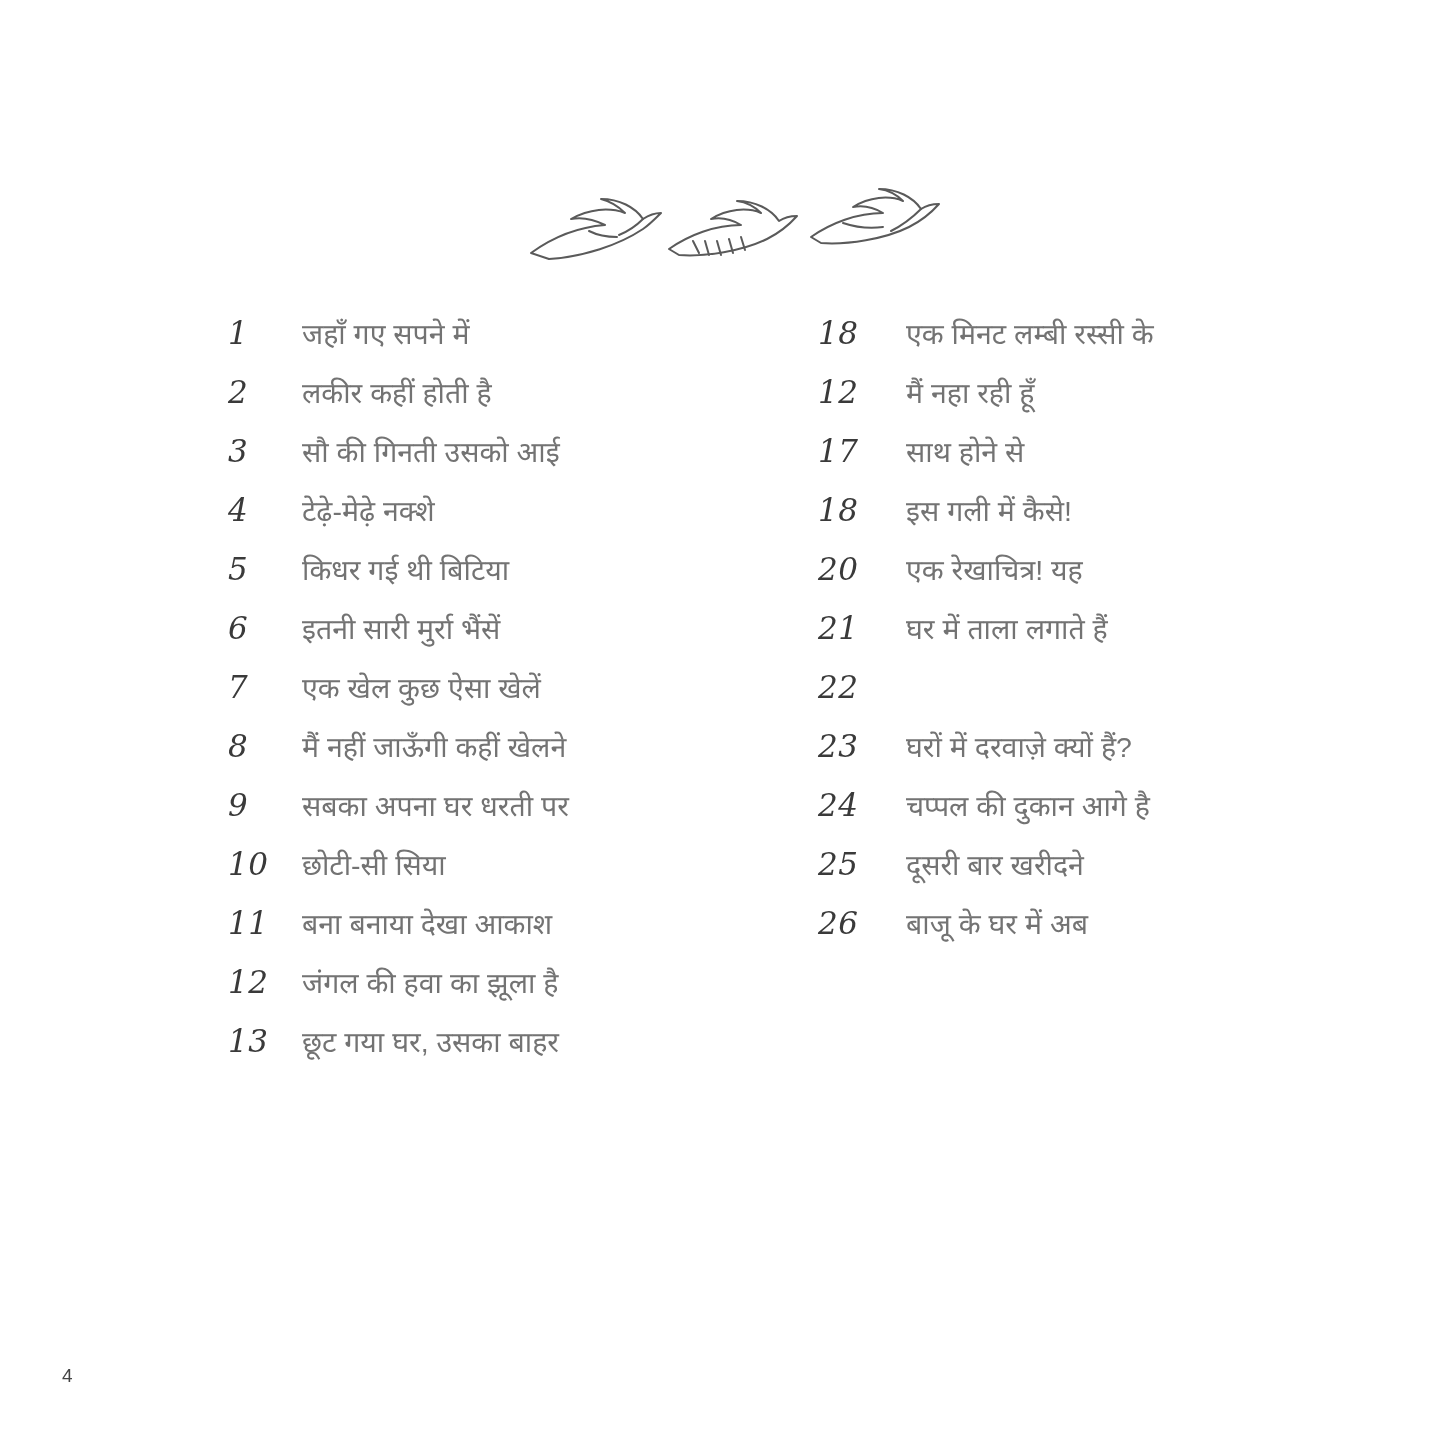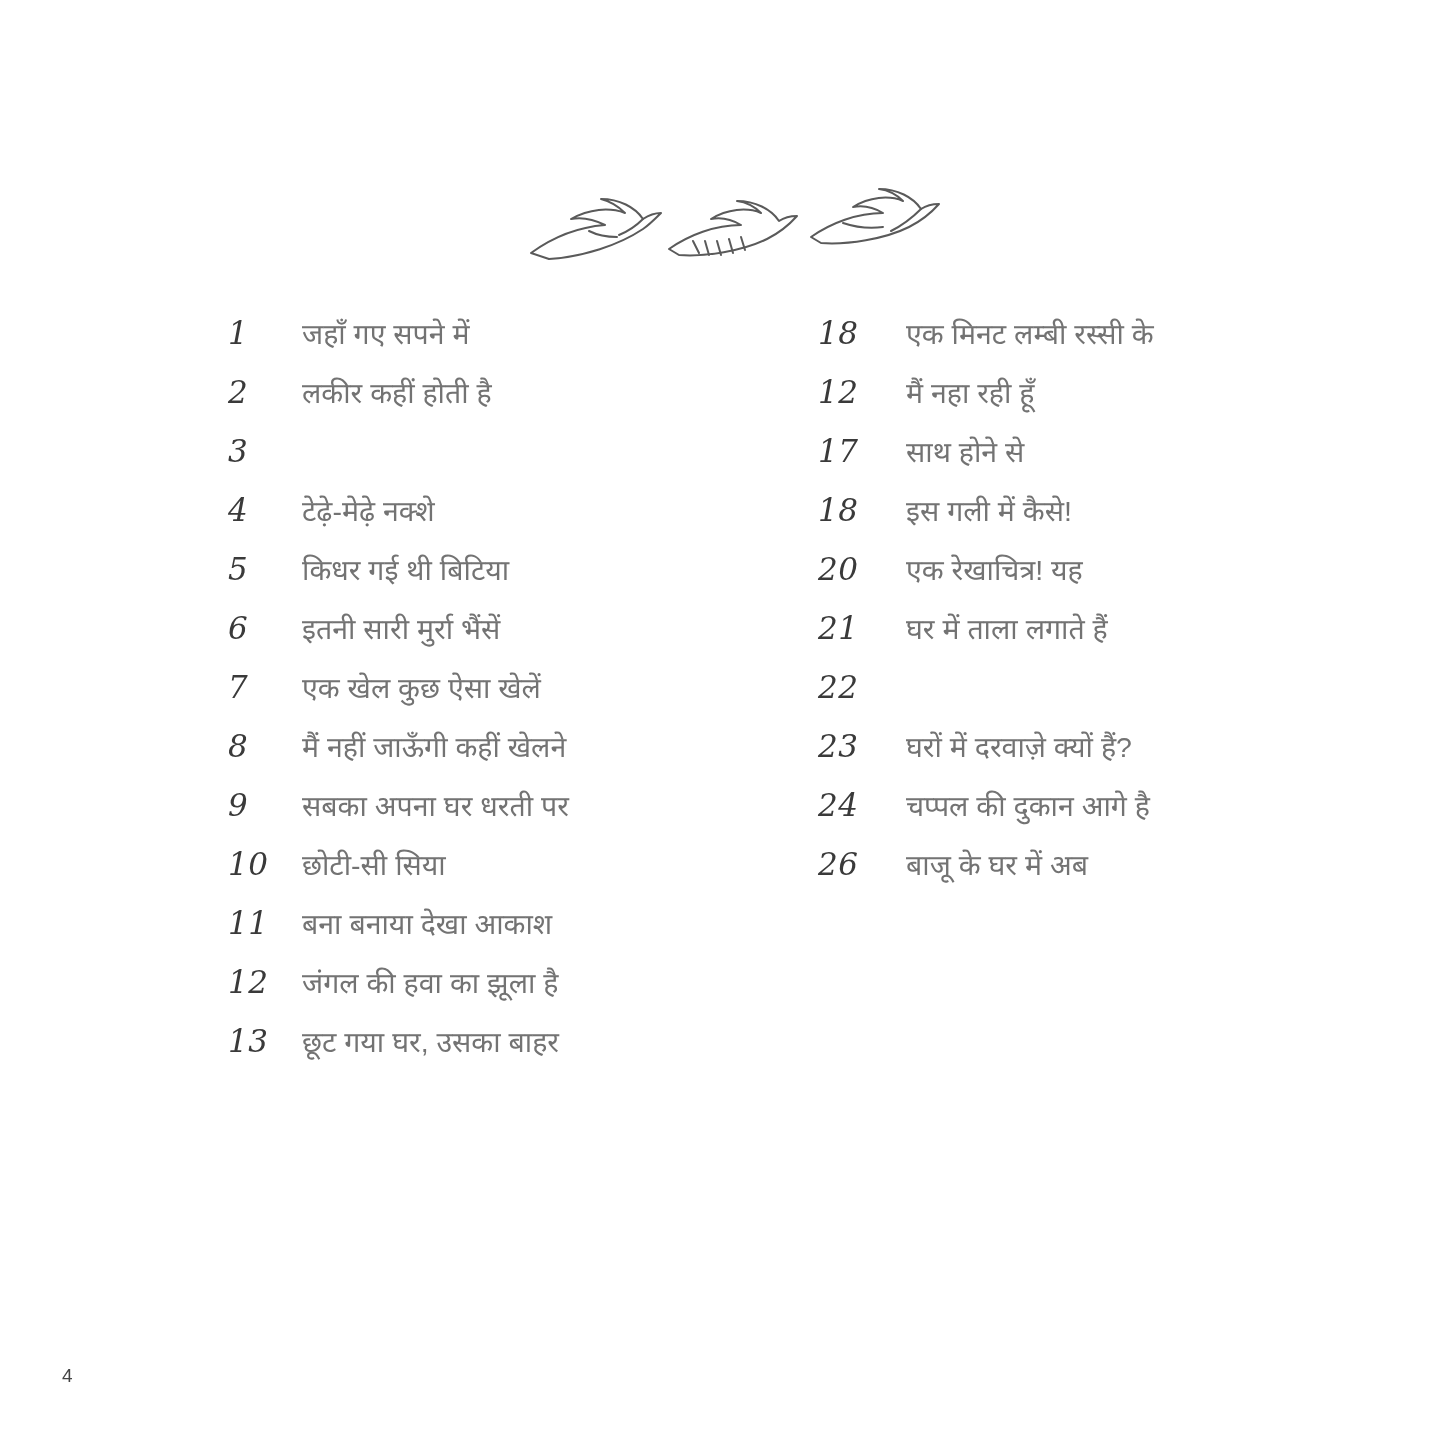--- a/index.html
+++ b/index.html
@@ -121,20 +121,21 @@
       <div class="toc-row">
         <span class="num">1</span>
         <span class="title">जहाँ गए सपने में</span>
       </div>
       <div class="toc-row">
         <span class="num">2</span>
         <span class="title">लकीर कहीं होती है</span>
       </div>
       <div class="toc-row">
         <span class="num">3</span>
+        <span class="title">सौ की गिनती उसको आई</span>
       </div>
       <div class="toc-row">
         <span class="num">4</span>
         <span class="title">टेढ़े-मेढ़े नक्शे</span>
       </div>
       <div class="toc-row">
         <span class="num">5</span>
         <span class="title">किधर गई थी बिटिया</span>
       </div>
       <div class="toc-row">
@@ -203,20 +204,24 @@
       </div>
       <div class="toc-row">
         <span class="num">23</span>
         <span class="title">घरों में दरवाज़े क्यों हैं?</span>
       </div>
       <div class="toc-row">
         <span class="num">24</span>
         <span class="title">चप्पल की दुकान आगे है</span>
       </div>
       <div class="toc-row">
+        <span class="num">25</span>
+        <span class="title">दूसरी बार खरीदने</span>
+      </div>
+      <div class="toc-row">
         <span class="num">26</span>
         <span class="title">बाजू के घर में अब</span>
       </div>
 
     </div>
 
   </div>
 
   <div class="folio">4</div>
 

